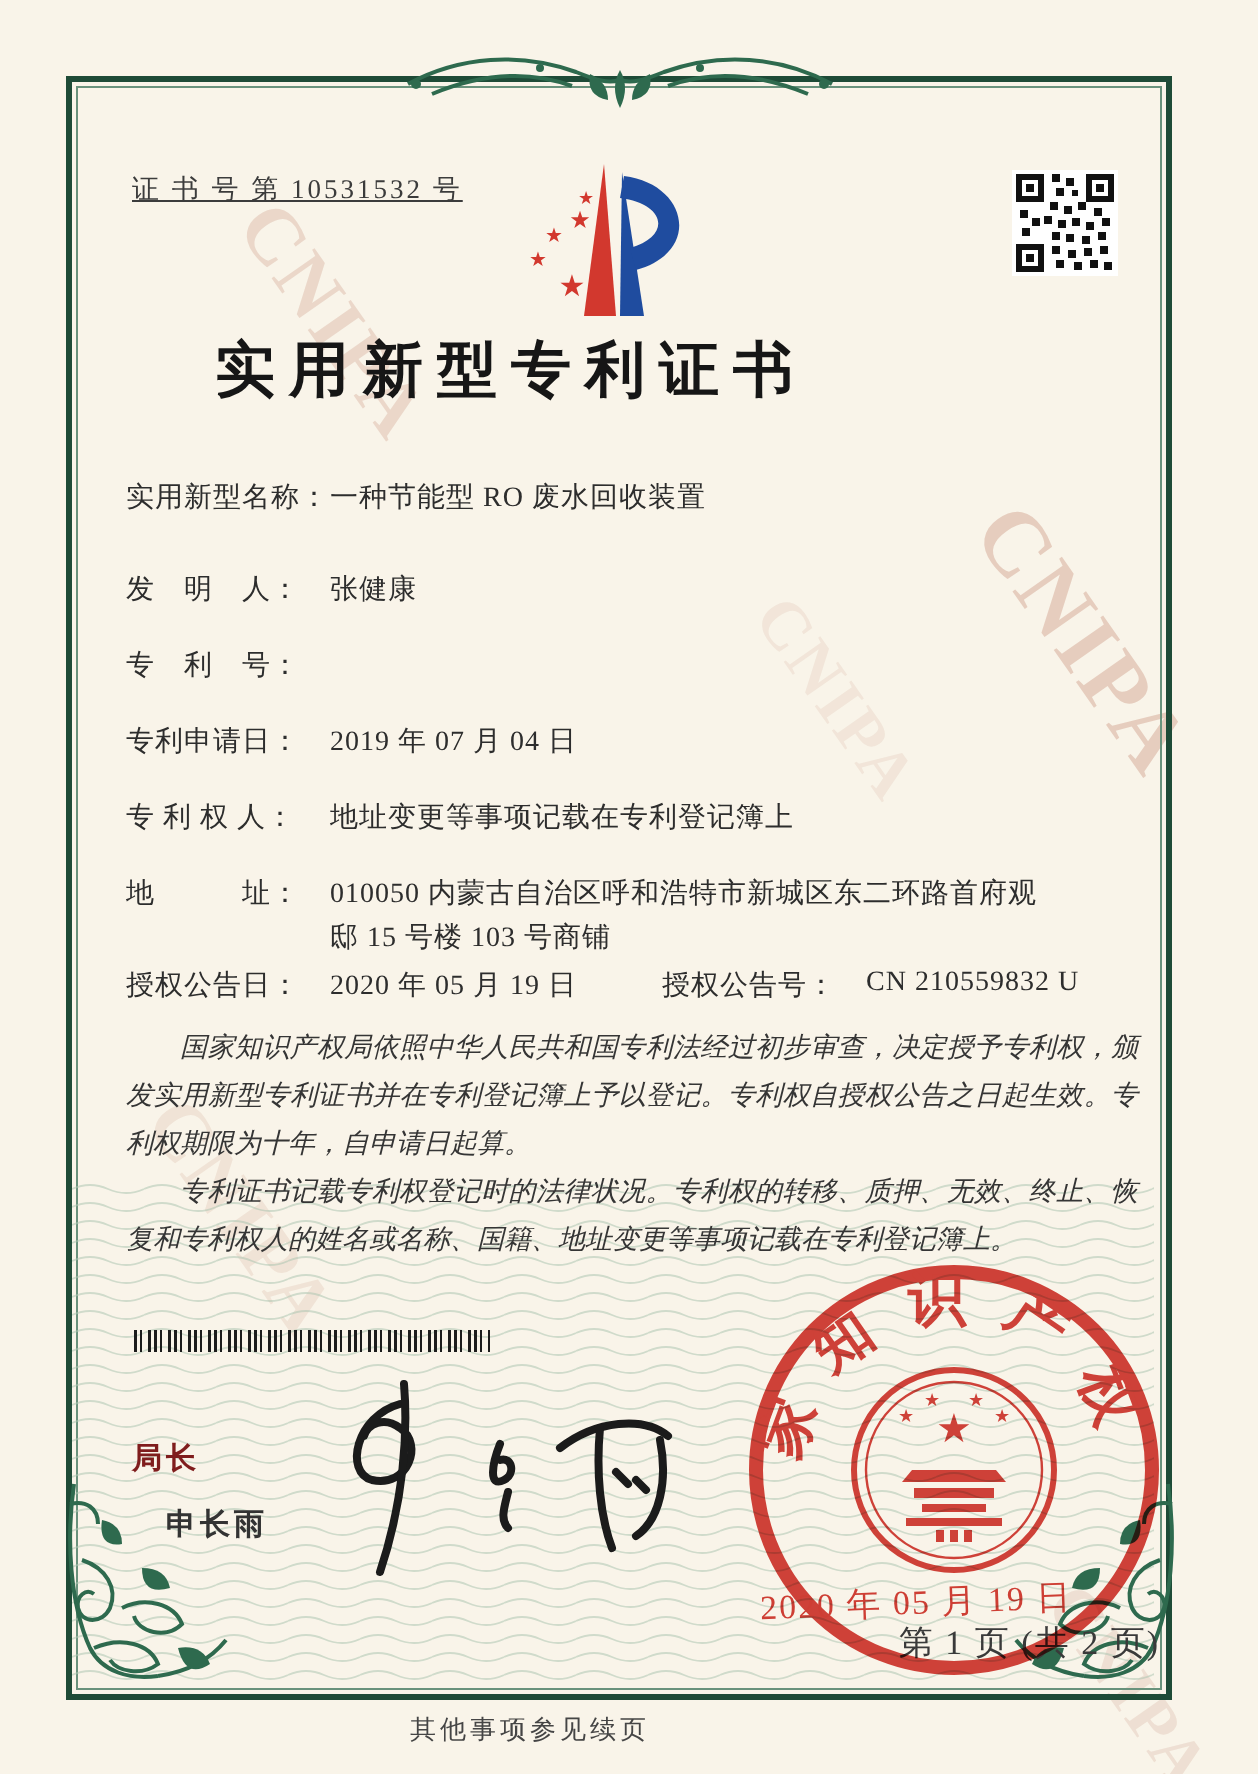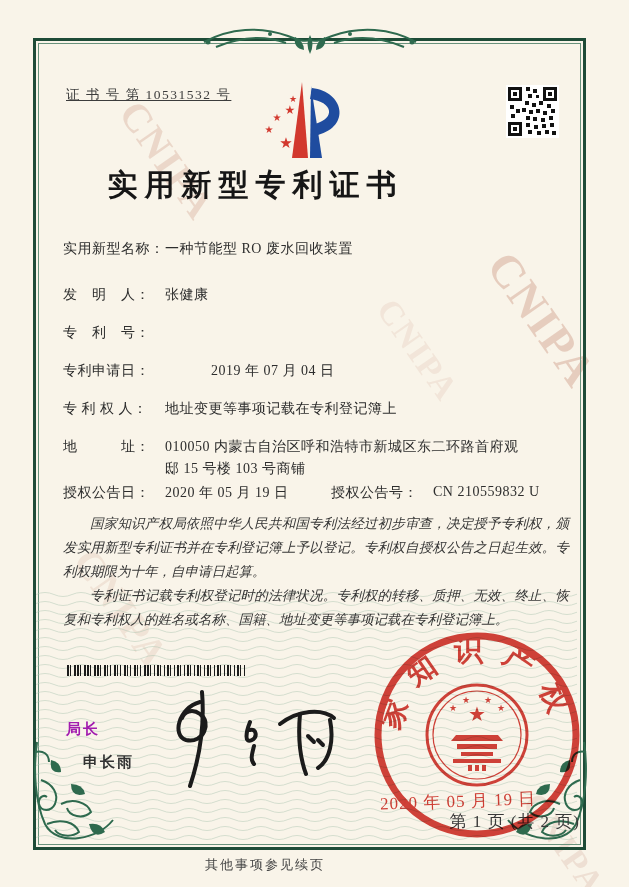--- a/index.html
+++ b/index.html
@@ -42,39 +42,39 @@
   .qr{position:absolute; left:506px; top:85px; z-index:4;}
   .title{
     position:absolute; left:0; top:165px; width:511px; z-index:4;
     text-align:center; font-size:30px; font-weight:bold; letter-spacing:7px; color:#161616;
   }
   .fields{position:absolute; left:63px; top:240px; width:508px; z-index:4;
     font-size:14px; color:#2d2d2d; letter-spacing:0.5px;}
   .frow{position:absolute; left:0; display:flex; width:508px;}
   .frow .lbl{flex:0 0 102px; white-space:nowrap;}
   .frow .val{flex:1;}
-  .r1{top:0;align-items:center;} .r2{top:46px;} .r3{top:84px;} .r4{top:122px;gap:46px;} .r5{top:160px;justify-content:flex-end;}
+  .r1{top:0;align-items:center;} .r2{top:46px;} .r3{top:84px;} .r4{top:122px;} .r5{top:160px;justify-content:flex-end;}
   .r6{top:198px;} .r7{top:244px;}
   .r7 .pair2{position:absolute; left:268px; top:0; display:flex; white-space:nowrap;}
   .addr-l2{display:block; margin-top:4px;}
   .paras{
     position:absolute; left:63px; top:512px; width:506px; z-index:4;
     font-size:13.5px; font-style:italic; color:#353535; line-height:1.78; text-align:justify;
   }
   .paras p{margin:0; text-indent:2em;}
   .barcode{
     position:absolute; left:67px; top:665px; width:178px; height:11px; z-index:4;
     background:repeating-linear-gradient(90deg,
       #1c1c1c 0px,#1c1c1c 1.5px,transparent 1.5px,transparent 3px,
       #1c1c1c 3px,#1c1c1c 4px,transparent 4px,transparent 7px,
       #1c1c1c 7px,#1c1c1c 8.5px,transparent 8.5px,transparent 10px);
   }
   .director-title{
     position:absolute; left:66px; top:720px; z-index:4;
-    font-family:"Liberation Sans",sans-serif; font-size:15px; font-weight:600; color:#a21caf;
+    font-family:"Liberation Sans",sans-serif; font-size:15px; font-weight:600; color:#7f1d1d;
     letter-spacing:2px;
   }
   .director-name{
     position:absolute; left:66px; top:753px; z-index:4;
     font-family:"Liberation Sans",sans-serif; font-size:15px; font-weight:600; color:#333;
     letter-spacing:2px;
     margin-left:17px;
   }
   .signature{position:absolute; left:160px; top:686px; z-index:4;}
   .seal{position:absolute; left:366px; top:628px; z-index:5; opacity:0.92; mix-blend-mode:multiply;}

